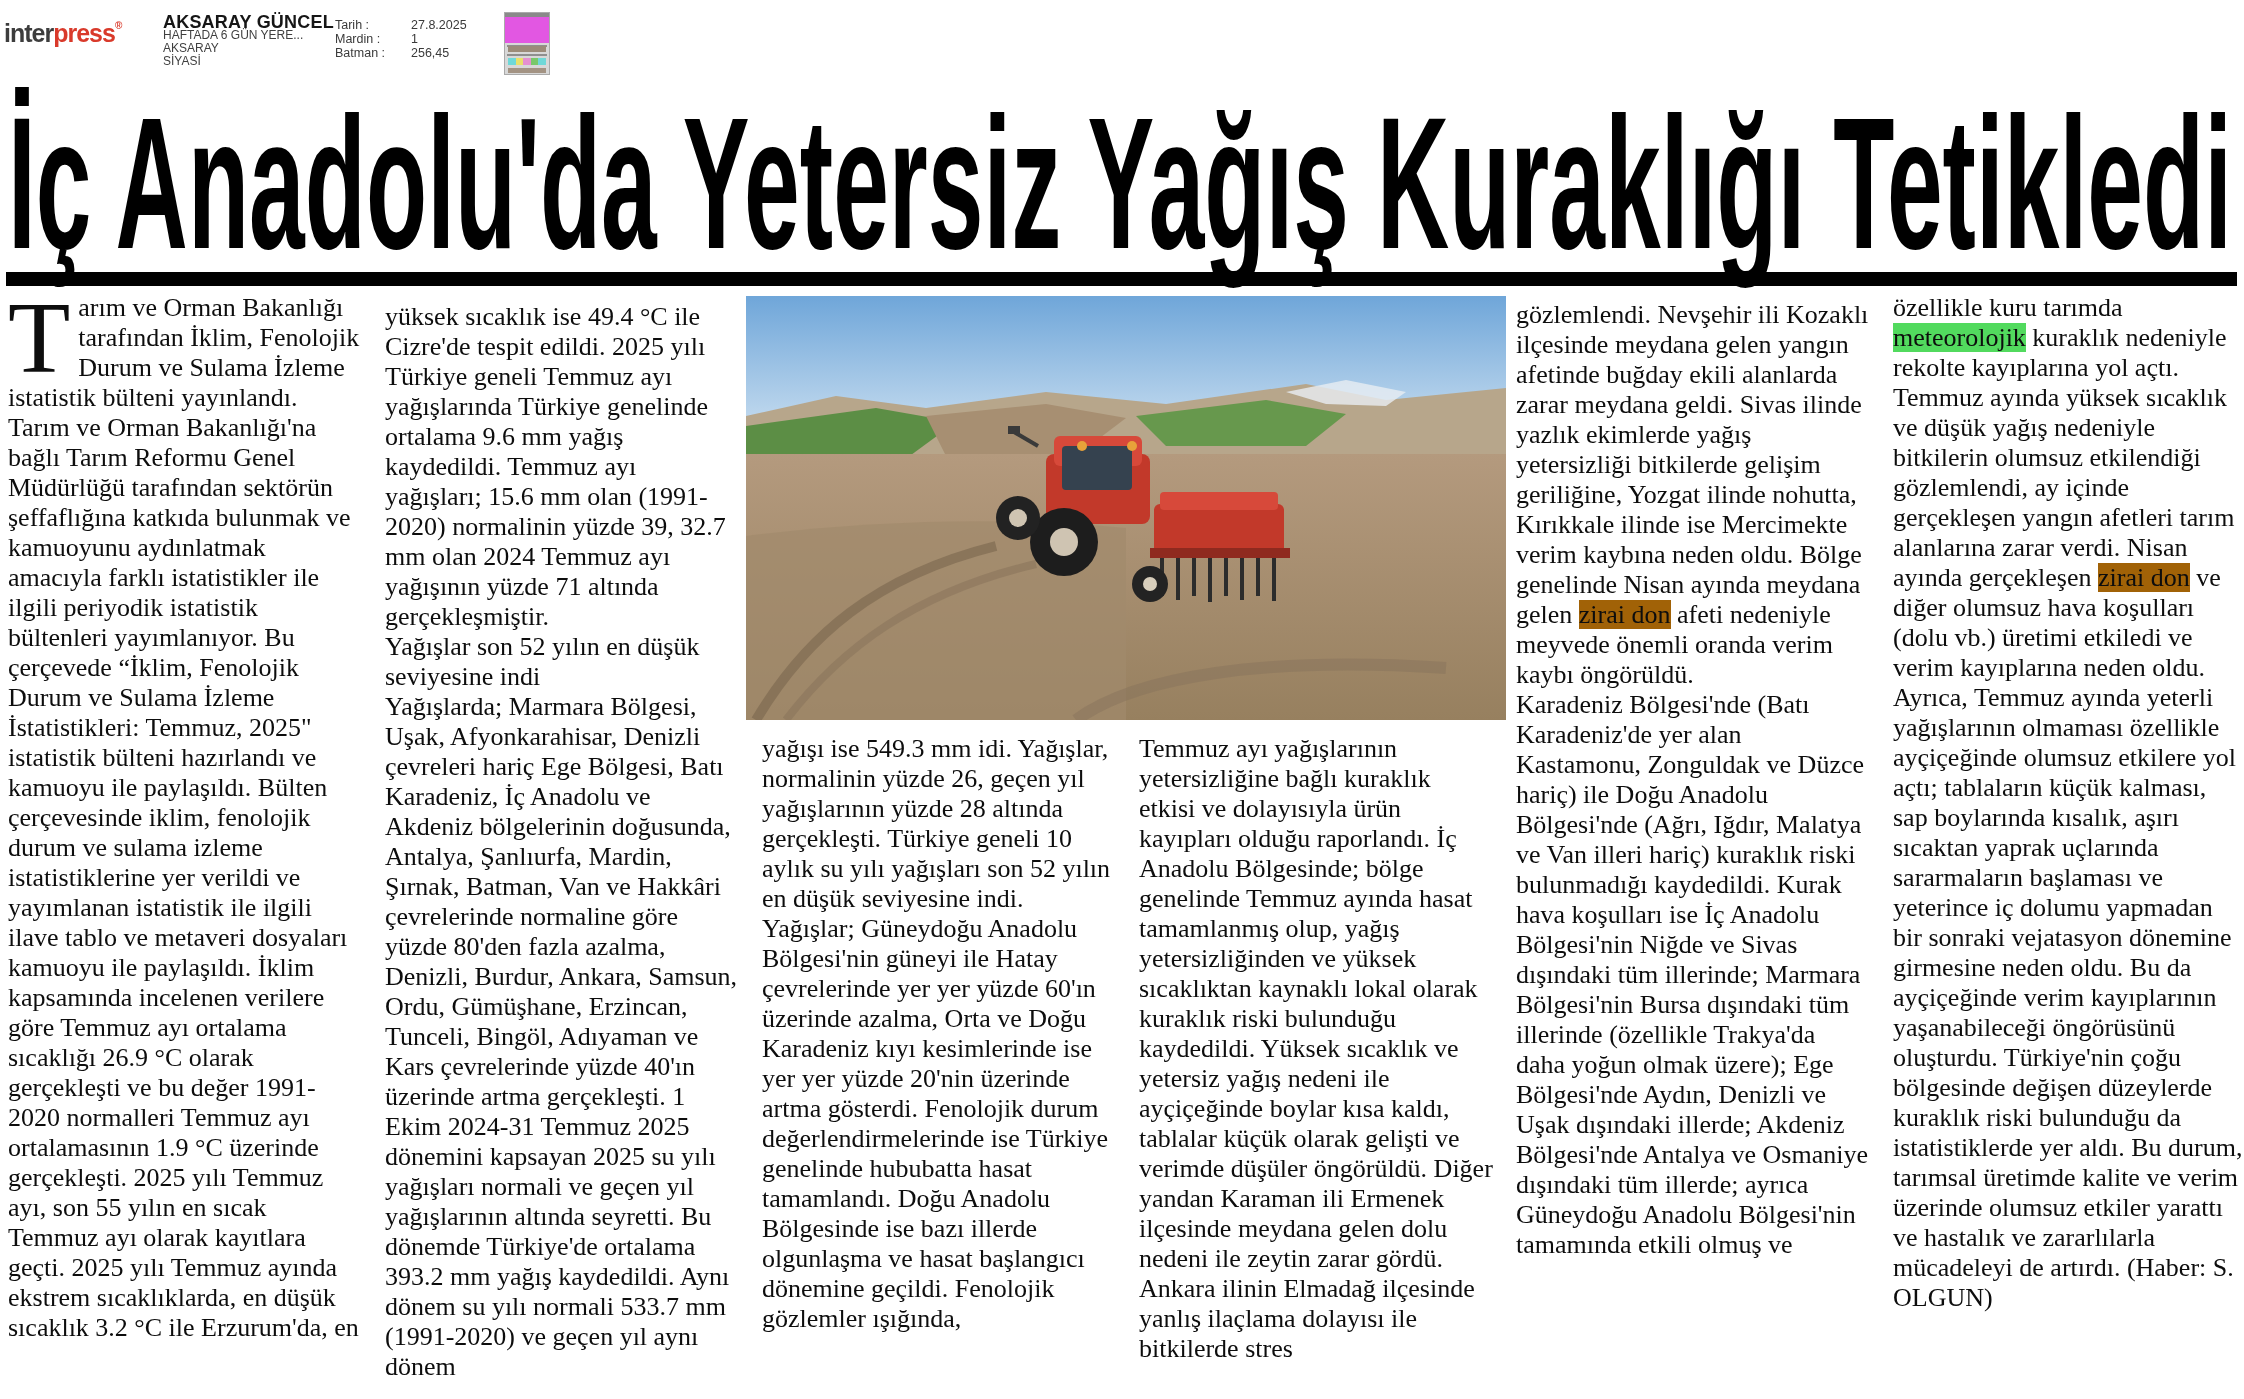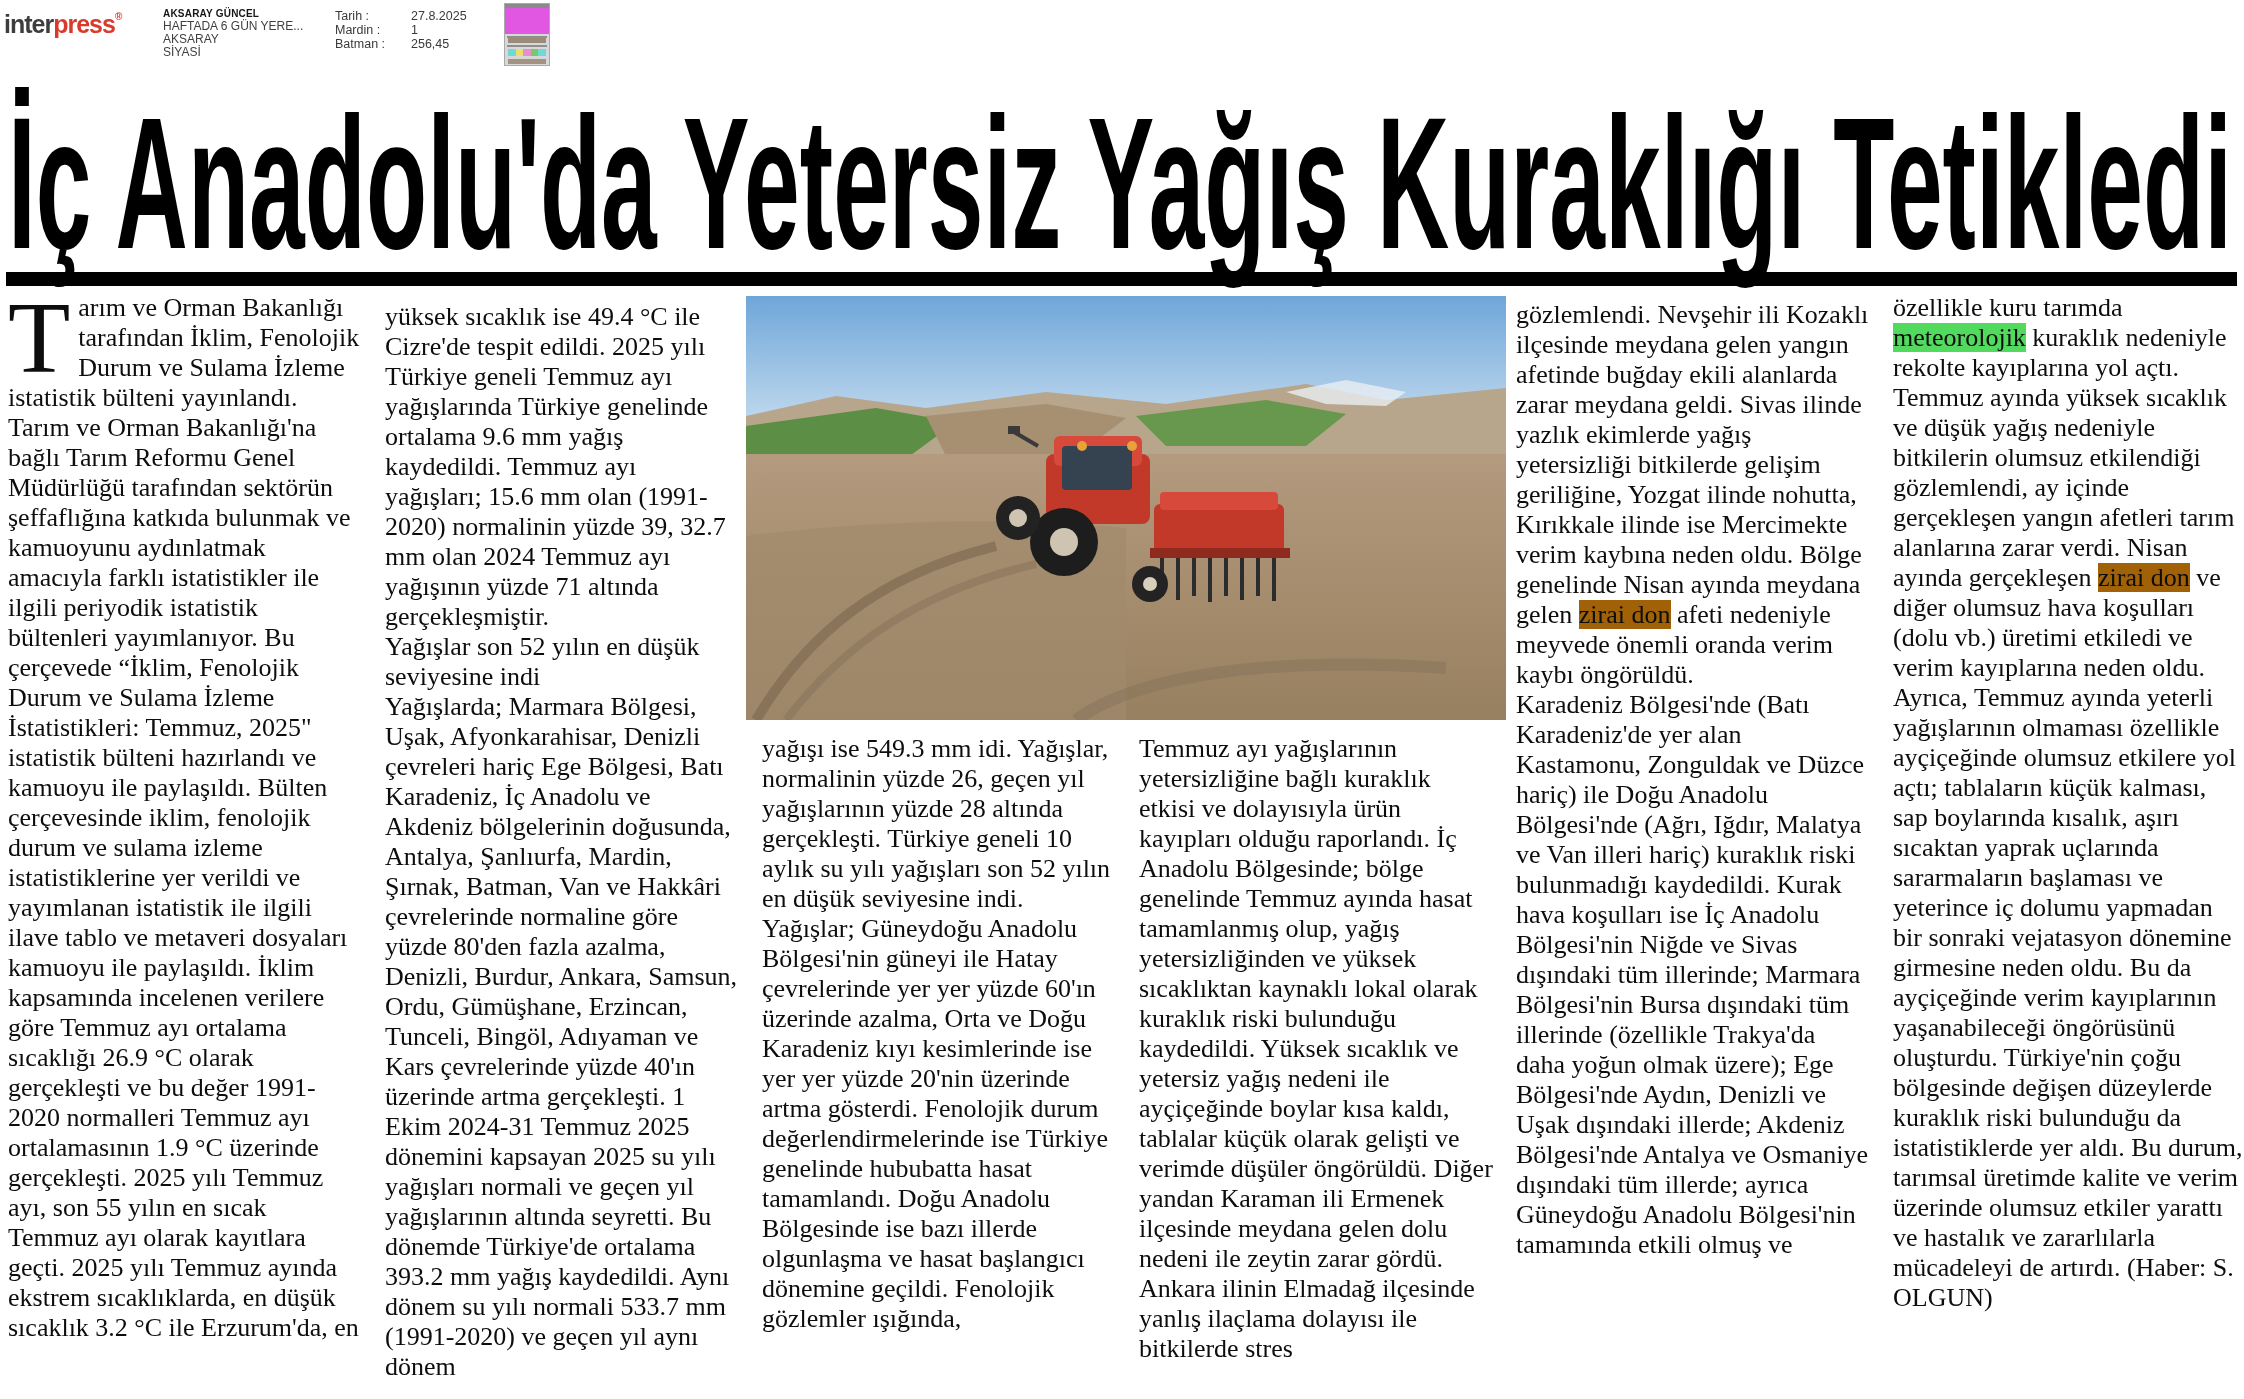--- a/index.html
+++ b/index.html
@@ -1,28 +1,28 @@
 <!DOCTYPE html>
 <html lang="tr"><head>
 <meta charset="utf-8">
 <style>
   html,body{margin:0;padding:0;background:#ffffff;}
   .page{position:relative;width:2244px;height:1399px;background:#ffffff;overflow:hidden;
         font-family:"Liberation Serif", serif;color:#111;}
 
   
-  .clip-header{position:absolute;left:0;top:0;width:2152px;height:78px;background:#fff;}
+  .clip-header{position:absolute;left:0;top:9px;width:2152px;height:78px;background:#fff;}
   .logo{position:absolute;left:4px;top:12px;font-family:"Liberation Sans",sans-serif;
         font-weight:bold;font-size:25px;letter-spacing:-1px;line-height:1;}
   .logo .p1{color:#3d3d3d;}
   .logo .p2{color:#d93a2b;}
   .logo sup{font-size:10px;color:#d93a2b;vertical-align:top;}
   .pub{position:absolute;left:163px;top:7px;font-family:"Liberation Sans",sans-serif;
        font-size:12px;line-height:13px;color:#3f3f3f;}
-  .pub .pub-name{font-weight:bold;font-size:10px;color:#161616;letter-spacing:.2px;}
+  .pub .pub-name{font-weight:bold;font-size:18px;color:#161616;letter-spacing:.2px;}
   .meta{position:absolute;left:335px;top:9px;font-family:"Liberation Sans",sans-serif;
         font-size:12.5px;line-height:14px;color:#3a3a3a;display:grid;
         grid-template-columns:52px auto;column-gap:24px;}
   
   .thumb{position:absolute;left:505px;top:4px;width:44px;height:61px;background:#d8d8d8;
          outline:1px solid #aaa;overflow:hidden;}
   .thumb .t-top{position:absolute;left:0;top:0;width:100%;height:4px;background:#8a8a8a;}
   .thumb .t-mag{position:absolute;left:0;top:4px;width:100%;height:26px;background:#e257e2;}
   .thumb .t-line{position:absolute;left:2px;width:40px;height:2px;background:#8f8f8f;}
   .thumb .t-photo{position:absolute;left:3px;top:33px;width:38px;height:6px;background:#9b8b79;}

